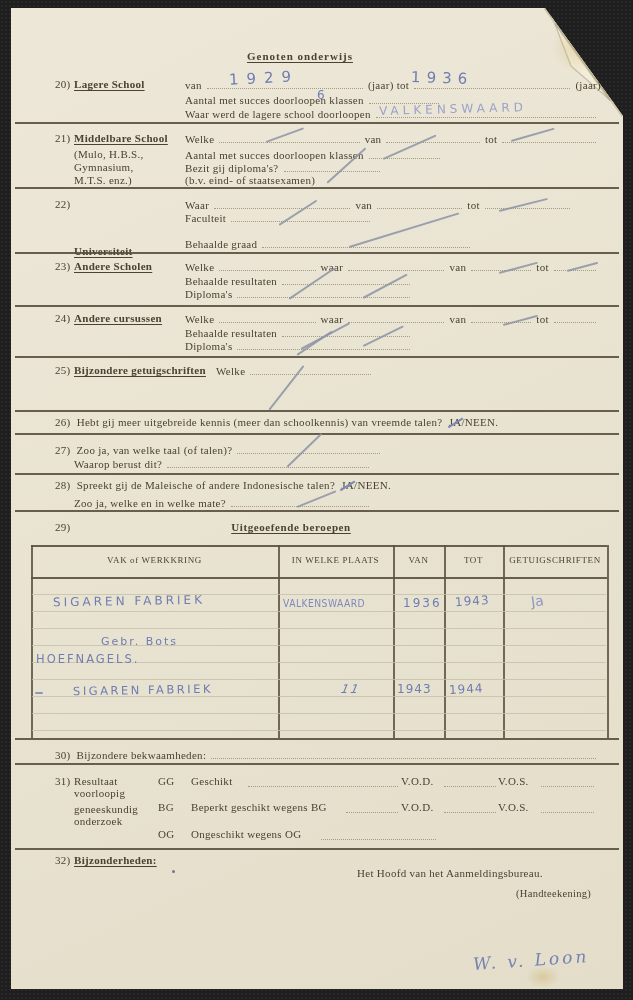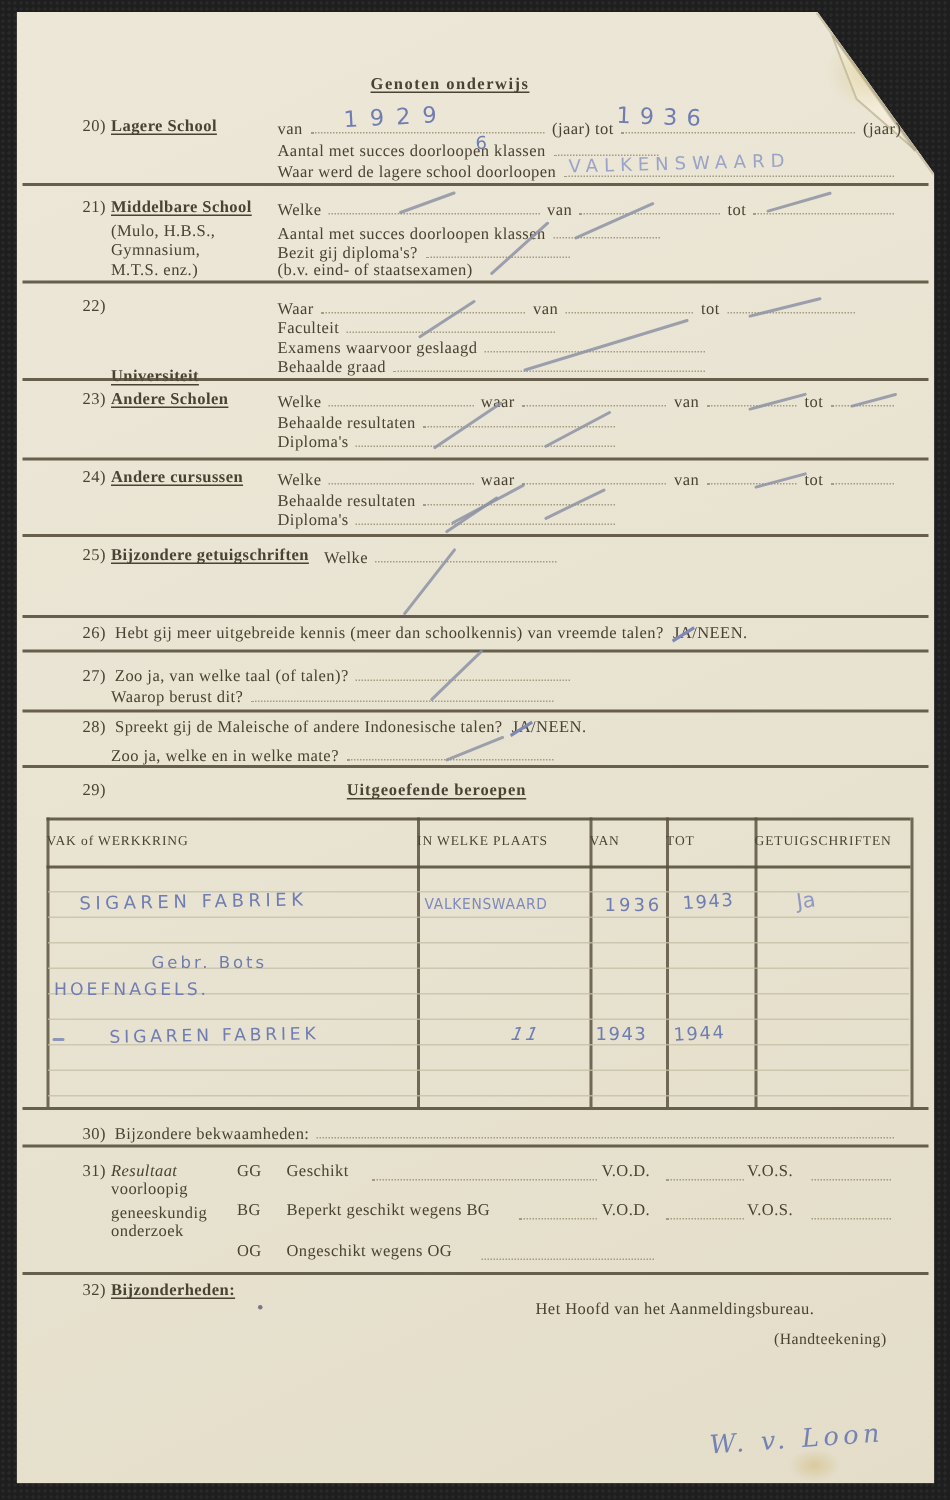--- a/index.html
+++ b/index.html
@@ -22,21 +22,21 @@
   .ldf{flex:0 0 auto;}
   .rule{position:absolute;left:4px;right:4px;height:2px;background:#544c39;opacity:.88;}
   .hw{position:absolute;font-family:"DejaVu Sans",sans-serif;color:#6f7db3;white-space:nowrap;}
   .stroke{position:absolute;height:1.6px;background:#8d93a4;border-radius:2px;opacity:.85;
           transform-origin:left center;}
   .struck{position:relative;}
   .struck::after{content:'';position:absolute;left:-2px;right:-2px;top:52%;height:1.6px;
           background:#7d88b5;transform:rotate(-32deg);}
   .vline{position:absolute;width:1.5px;background:#5a523e;opacity:.85;}
   .tline{position:absolute;height:1px;background:#c6bfa7;opacity:.8;}
-  .thc{position:absolute;font-size:9px;letter-spacing:.6px;color:#4a4232;}
+  .thc{position:absolute;font-size:9px;letter-spacing:.6px;color:#4a4232;text-align:center;}
   .stain{position:absolute;border-radius:50%;pointer-events:none;}
   .dot{position:absolute;width:3px;height:3px;border-radius:50%;background:#5c5c70;opacity:.8;}
 </style>
 </head>
 <body>
 
 <div id="paper">
 
   <svg style="position:absolute;inset:0;pointer-events:none" width="612" height="981" viewBox="0 0 612 981">
     <polygon points="540,6 606,98 560,58" fill="#f2ecd9" stroke="#d4cbb0" stroke-width="1"></polygon>
@@ -102,24 +102,20 @@
   <div class="frow" style="left:174px;top:190px;width:390px;">
     <span>Waar</span>
     <span class="ld" style="flex-grow:1.6;"></span>
     <span>van</span>
     <span class="ld"></span>
     <span>tot</span>
     <span class="ld"></span>
   </div>
   <div class="frow" style="left:174px;top:203px;width:190px;">
     <span>Faculteit</span>
-    <span class="ld"></span>
-  </div>
-  <div class="frow" style="left:174px;top:216px;width:290px;">
-    <span>Examens waarvoor geslaagd</span>
     <span class="ld"></span>
   </div>
   <div class="frow" style="left:174px;top:229px;width:290px;">
     <span>Behaalde graad</span>
     <span class="ld"></span>
   </div>
   <div class="rule" style="top:244px;"></div>
 
   <div class="t" style="left:44px;top:252px;">23)</div>
   <div class="t b u" style="left:63px;top:252px;">Andere Scholen</div>
@@ -247,21 +243,21 @@
 
   <div class="frow" style="left:44px;top:740px;right:22px;">
     <span>30)</span>
     <span style="width:6px"></span>
     <span>Bijzondere bekwaamheden:</span>
     <span class="ld"></span>
   </div>
   <div class="rule" style="top:755px;"></div>
 
   <div class="t" style="left:44px;top:767px;">31)</div>
-  <div class="t" style="left:63px;top:767px;font-style:italic;">Resultaat</div>
+  <div class="t" style="left:63px;top:767px;">Resultaat</div>
   <div class="t" style="left:63px;top:779px;">voorloopig</div>
   <div class="t" style="left:63px;top:795px;">geneeskundig</div>
   <div class="t" style="left:63px;top:807px;">onderzoek</div>
 
   <div class="t" style="left:147px;top:767px;">GG</div>
   <div class="t" style="left:180px;top:767px;">Geschikt</div>
   <div class="ld ldf" style="position:absolute;left:232px;top:768px;width:150px;"></div>
   <div class="t" style="left:390px;top:767px;">V.O.D.</div>
   <div class="ld ldf" style="position:absolute;left:428px;top:768px;width:52px;"></div>
   <div class="t" style="left:487px;top:767px;">V.O.S.</div>

